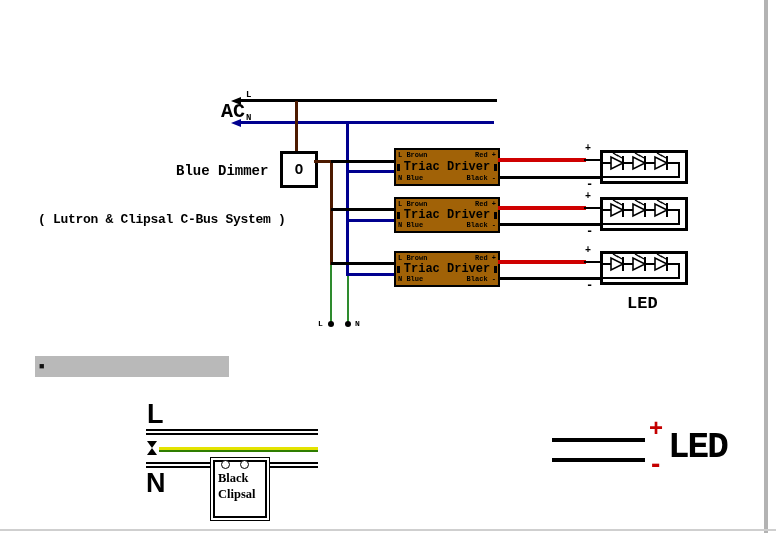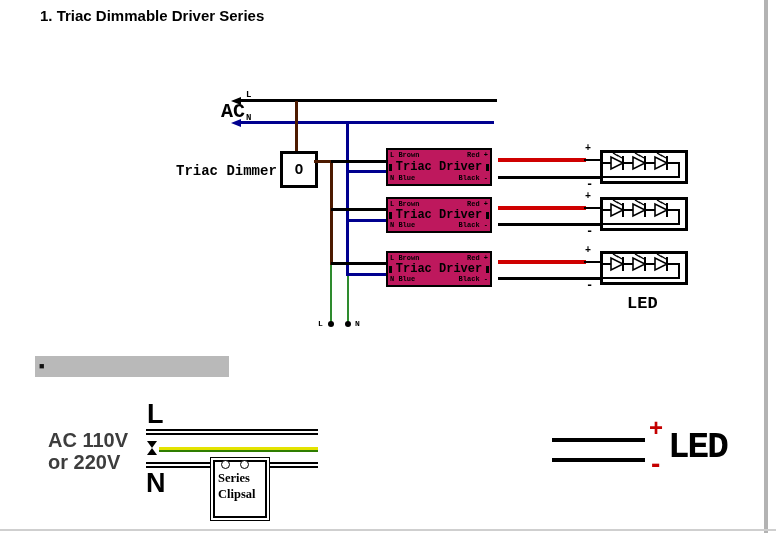--- a/index.html
+++ b/index.html
@@ -14,21 +14,21 @@
   
   .ac-label{left:221px;top:100px;font-size:20px;}
   .tiny-l{left:246px;top:90px;font-size:9px;}
   .tiny-n{left:246px;top:113px;font-size:9px;}
   .arrow-left{position:absolute;width:0;height:0;border-top:4px solid transparent;border-bottom:4px solid transparent;}
   .dimmer-label{left:176px;top:163px;font-size:14px;}
   .dimmer-box{left:280px;top:151px;width:32px;height:31px;border:3px solid #000;background:#fff;
               display:flex;align-items:center;justify-content:center;font-size:14px;}
   .sys-note{left:38px;top:212px;font-size:13px;letter-spacing:-0.3px;}
   
-  .drv{position:absolute;left:386px;width:102px;border:2px solid #000;background:#be185d;}
+  .drv{position:absolute;left:394px;width:102px;border:2px solid #000;background:#a16207;}
   .drv .c{position:absolute;font-size:7px;font-family:"Liberation Mono",monospace;font-weight:bold;line-height:7px;white-space:nowrap;}
   .drv .tl{left:2px;top:2px;}
   .drv .tr{right:2px;top:2px;padding-left:36px;}
   .drv .bl{left:2px;bottom:2px;}
   .drv .br{right:2px;bottom:2px;}
   .drv-name{position:absolute;left:0;right:0;top:50%;transform:translateY(-50%);text-align:center;
             font-family:"Liberation Mono",monospace;font-weight:bold;font-size:12px;}
   .term{position:absolute;width:3px;height:7px;background:#000;top:50%;margin-top:-3px;}
   .term-l{left:1px;} .term-r{right:1px;}
   .pm{position:absolute;font-family:"Liberation Mono",monospace;font-weight:bold;color:#000;}
@@ -59,36 +59,36 @@
         letter-spacing:-2px;color:#000;}
   
   .edge-r{left:764px;top:0;width:4px;height:533px;background:#b3b3b3;}
   .edge-b{left:0;top:529px;width:776px;height:2px;background:#cfcfcf;}
 </style>
 </head>
 <body>
 
 <div id="stage">
 
-  <div class="abs page-title">1. Triac Dimmable Driver Series</div>
 
   <div class="abs mono ac-label">AC</div>
   <div class="abs mono tiny-l">L</div>
   <div class="abs mono tiny-n">N</div>
 
   <div class="wire" style="left:240px;top:99px;width:257px;height:3px;background:#000;"></div>
   <div class="arrow-left" style="left:231px;top:96.5px;border-right:10px solid #000;"></div>
   <div class="wire" style="left:240px;top:121px;width:254px;height:3px;background:#00008f;"></div>
   <div class="arrow-left" style="left:231px;top:118.5px;border-right:10px solid #00008f;"></div>
 
   <div class="wire" style="left:295px;top:101px;width:3px;height:51px;background:#4d1a00;"></div>
-  <div class="abs mono dimmer-label">Triac Dimmer</div>
+  <div class="abs mono dimmer-label">Blue Dimmer</div>
   <div class="abs dimmer-box mono">
     <span>O</span>
   </div>
+  <div class="abs mono sys-note">( Lutron &amp; Clipsal C-Bus System )</div>
 
   <div class="wire" style="left:314px;top:160px;width:17px;height:3px;background:#4d1a00;"></div>
   <div class="wire" style="left:330px;top:160px;width:3px;height:105px;background:#4d1a00;"></div>
   <div class="wire" style="left:346px;top:123px;width:3px;height:153px;background:#00008f;"></div>
 
   <div class="wire" style="left:331px;top:160px;width:63px;height:3px;background:#000;"></div>
   <div class="wire" style="left:346px;top:170px;width:48px;height:3px;background:#00008f;"></div>
   <div class="wire" style="left:331px;top:208px;width:63px;height:3px;background:#000;"></div>
   <div class="wire" style="left:346px;top:219px;width:48px;height:3px;background:#00008f;"></div>
   <div class="wire" style="left:331px;top:262px;width:63px;height:3px;background:#000;"></div>
@@ -182,39 +182,35 @@
         <line x1="64" y1="3" x2="64" y2="17" stroke="#000" stroke-width="2"></line>
       <path d="M15,3 L10,0 M19,5 L14,2 M37,3 L32,0 M41,5 L36,2 M59,3 L54,0 M63,5 L58,2" stroke="#000" stroke-width="1.4"></path>
     </svg>
   </div>
   <div class="abs mono led-label">LED</div>
 
   <div class="abs sec-hdr">
     <span class="sq">■</span>
   </div>
 
-  <div class="abs src-label">
-    <div>AC 110V</div>
-    <div>or 220V</div>
-  </div>
   <div class="abs big-ln" style="left:147px;top:399px;">L</div>
   <div class="abs big-ln" style="left:146px;top:468px;">N</div>
 
   <div class="dline" style="left:146px;top:429px;width:172px;"></div>
   <div class="abs earth"></div>
   <svg class="abs" style="left:146px;top:441px;" width="12" height="15" viewBox="0 0 12 15">
     <polygon points="1,0 11,0 6,7 1,0" fill="#000"></polygon>
     <polygon points="6,7 11,14 1,14 6,7" fill="#000"></polygon>
   </svg>
   <div class="dline" style="left:146px;top:462px;width:172px;"></div>
 
   <div class="abs dim2-outer">
     <div class="dim2-inner"></div>
     <div class="dim2-text">
-      <div>Series</div>
+      <div>Black</div>
       <div>Clipsal</div>
     </div>
   </div>
   <div class="circ" style="left:221px;top:460px;"></div>
   <div class="circ" style="left:240px;top:460px;"></div>
 
 
   <div class="wire" style="left:552px;top:438px;width:93px;height:4px;background:#000;"></div>
   <div class="wire" style="left:552px;top:458px;width:93px;height:4px;background:#000;"></div>
   <div class="abs plus2">+</div>

